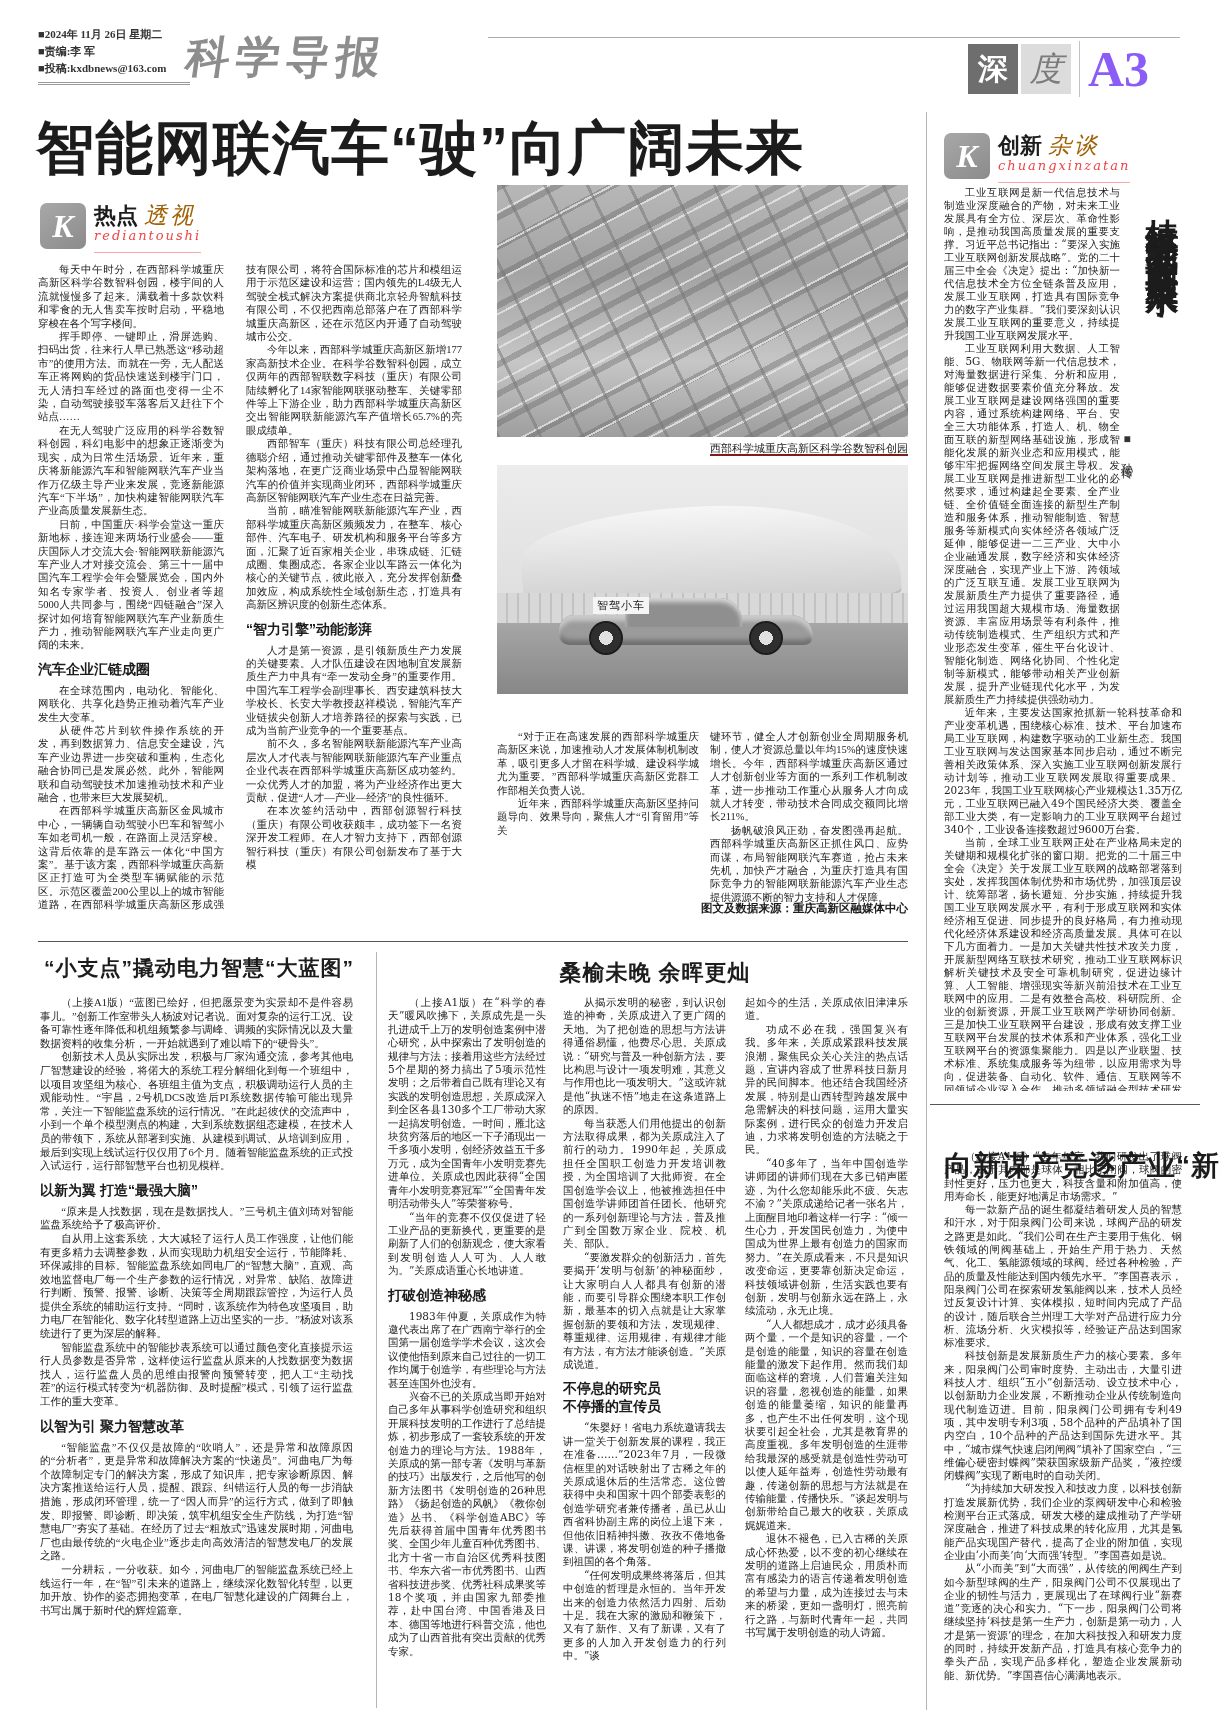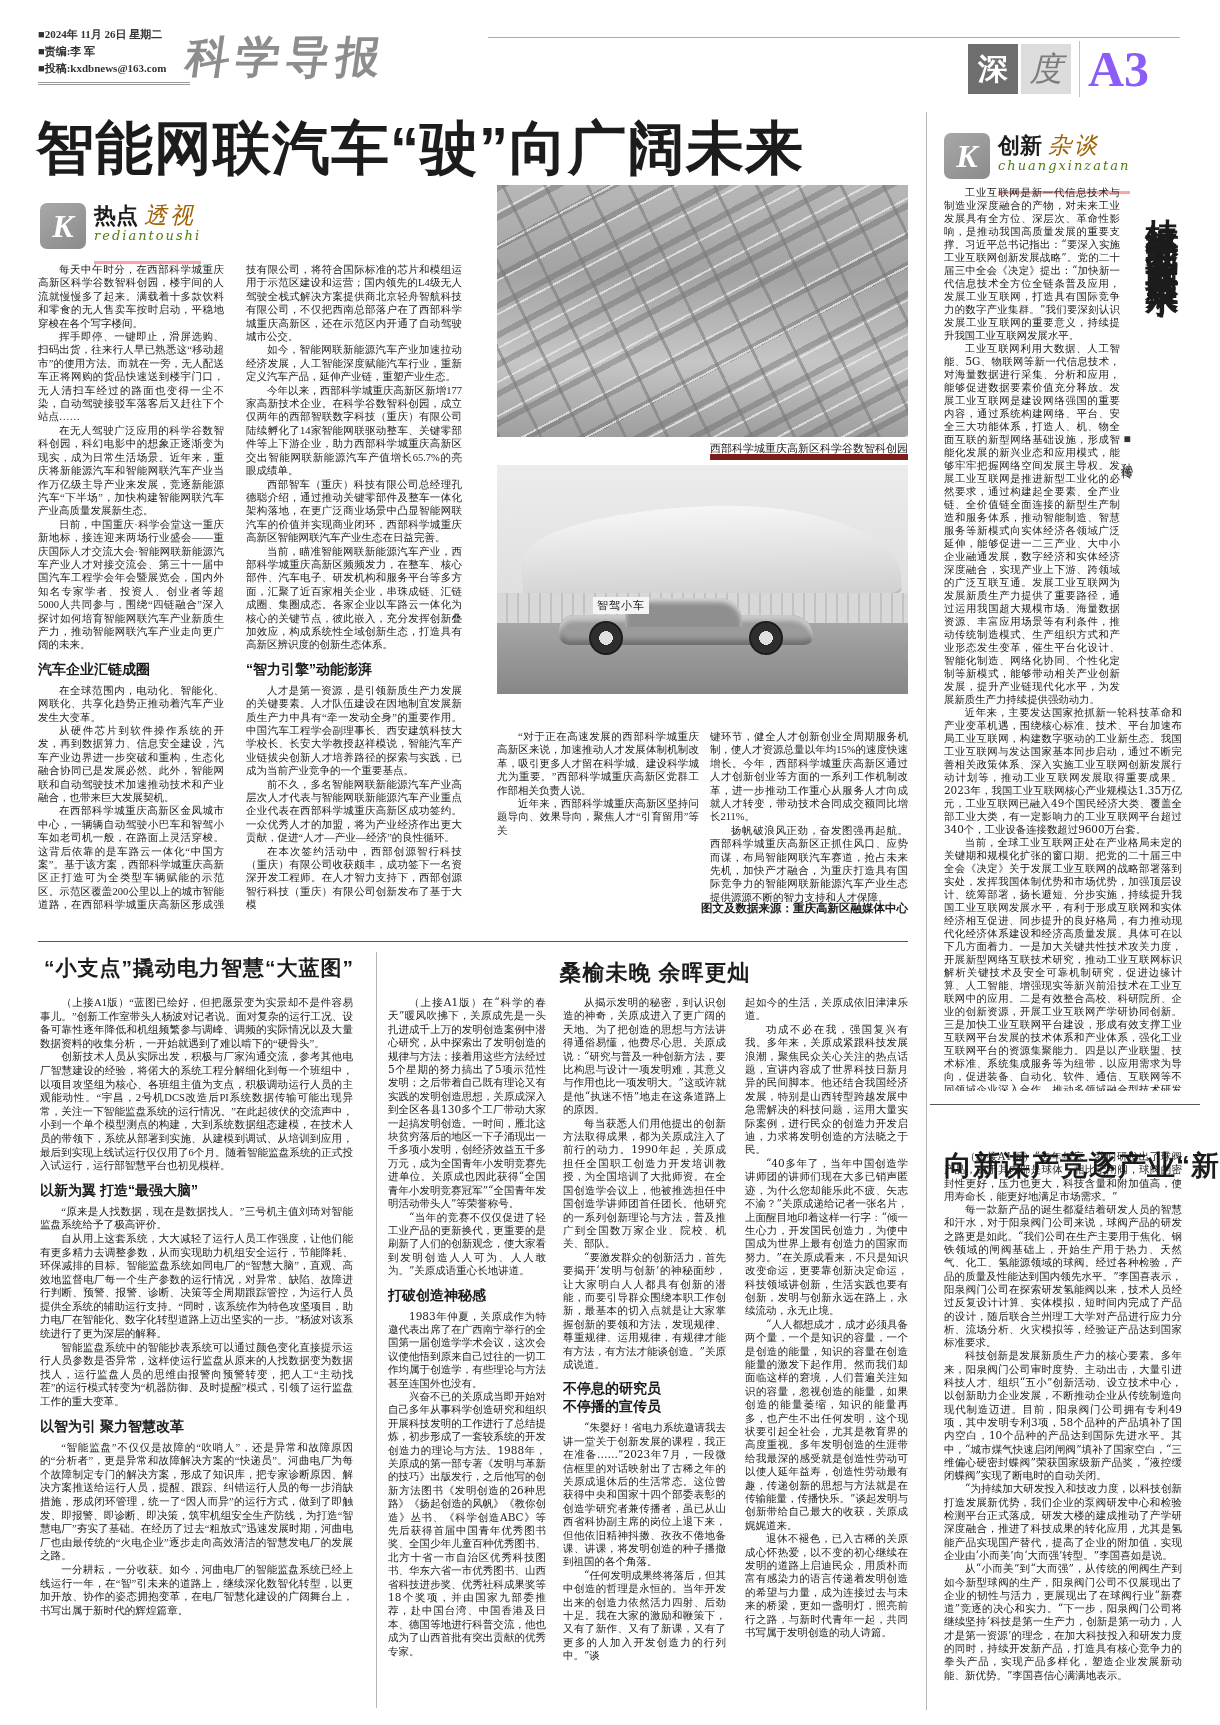--- a/index.html
+++ b/index.html
@@ -19,25 +19,25 @@
   .vline{width:1px;height:56px;background:#c2c2c2;margin:0 8px;}
   .pageno{font-family:"Liberation Serif",serif;font-weight:bold;font-size:50px;color:#8b5cf6;}
   
   .main-headline{left:36px;top:110px;width:810px;font-size:58px;font-weight:bold;
                  font-family:"Liberation Sans",sans-serif;letter-spacing:1px;white-space:nowrap;}
   
   .kicker{display:flex;align-items:flex-start;}
   .ktile{width:46px;height:46px;border-radius:7px;background:linear-gradient(145deg,#a8a8a8,#8b8b8b);
          color:#fff;display:flex;align-items:center;justify-content:center;
          font-family:"Liberation Serif",serif;font-size:32px;font-weight:bold;font-style:italic;}
-  .klabels{margin-left:8px;border-bottom:3px solid #fca5a5;padding-bottom:17px;}
+  .klabels{margin-left:8px;border-bottom:1px solid #fca5a5;padding-bottom:8px;}
   .klabel-row{display:flex;align-items:baseline;line-height:24px;}
   .kbold{font-size:22px;font-weight:bold;font-family:"Liberation Sans",sans-serif;}
   .kscript{font-size:23px;font-family:"DejaVu Serif",serif;font-style:italic;color:#a16207;margin-left:6px;letter-spacing:3px;}
-  .kpinyin{font-family:"DejaVu Serif",serif;font-style:italic;font-size:13px;color:#4d7c0f;letter-spacing:2px;line-height:16px;}
+  .kpinyin{font-family:"DejaVu Serif",serif;font-style:italic;font-size:13px;color:#ef4444;letter-spacing:2px;line-height:16px;}
   
   .coltext{font-size:10.5px;line-height:13.4px;text-align:justify;overflow:hidden;}
   .coltext .para{text-indent:2em;margin:0;}
   .coltext .cont{text-indent:0;}
   .coltext .colhead{font-family:"Liberation Sans",sans-serif;font-weight:bold;font-size:14px;
                     text-indent:0;margin:8px 0 6px 0;text-align:left;white-space:pre-line;line-height:18px;}
   .kai{font-family:"DejaVu Serif",serif;}
   
   .photo{overflow:hidden;background:#cfcfcf;}
   .photo1{background:
@@ -57,21 +57,21 @@
            background:linear-gradient(180deg,#a6a6a6,#878787);}
   .car{position:absolute;left:15%;bottom:17%;width:62%;height:24%;}
   .car-body{position:absolute;left:0;bottom:10px;width:100%;height:55%;background:#9b9b9b;
            border-radius:18px 26px 10px 12px;box-shadow:inset 0 6px 4px #c9c9c9,inset 0 -5px 5px #6f6f6f;}
   .car-cabin{position:absolute;left:26%;bottom:52%;width:46%;height:52%;background:#8f8f8f;
            border-radius:18px 22px 0 0;box-shadow:inset 0 4px 5px #d7d7d7;}
   .wheel{position:absolute;bottom:0;width:34px;height:34px;background:radial-gradient(circle at 50% 50%,#e0e0e0 0 28%,#2e2e2e 29% 62%,#1b1b1b 63% 100%);border-radius:50%;}
   .w1{left:12%;} .w2{right:12%;}
   .car-label{position:absolute;background:#f5f5f5;color:#222;font-size:11px;padding:1px 4px;letter-spacing:1px;}
   .caption{font-size:11px;color:#222;}
-  .caption span{border-bottom:6px solid #7f1d1d;padding-bottom:0;}
+  .caption span{border-bottom:2px solid #7f1d1d;padding-bottom:0;}
   .credit{font-size:11.5px;font-weight:bold;text-align:right;}
   
   .hrule{background:#555;height:1px;}
   .vrule{background:#b5b5b5;width:1px;}
   
   .bheadline{font-family:"Liberation Sans",sans-serif;font-weight:bold;font-size:21px;
              letter-spacing:1px;white-space:nowrap;}
   
   .side-text{font-size:10.4px;line-height:13px;text-align:justify;overflow:hidden;}
   .side-text .para{text-indent:2em;}
@@ -116,21 +116,20 @@
     <div class="para">挥手即停、一键即止，滑屏选购、扫码出货，往来行人早已熟悉这“移动超市”的使用方法。而就在一旁，无人配送车正将网购的货品快速送到楼宇门口，无人清扫车经过的路面也变得一尘不染，自动驾驶接驳车落客后又赶往下个站点……</div>
     <div class="para">在无人驾驶广泛应用的科学谷数智科创园，科幻电影中的想象正逐渐变为现实，成为日常生活场景。近年来，重庆将新能源汽车和智能网联汽车产业当作万亿级主导产业来发展，竞逐新能源汽车“下半场”，加快构建智能网联汽车产业高质量发展新生态。</div>
     <div class="para">日前，中国重庆·科学会堂这一重庆新地标，接连迎来两场行业盛会——重庆国际人才交流大会·智能网联新能源汽车产业人才对接交流会、第三十一届中国汽车工程学会年会暨展览会，国内外知名专家学者、投资人、创业者等超5000人共同参与，围绕“四链融合”深入探讨如何培育智能网联汽车产业新质生产力，推动智能网联汽车产业走向更广阔的未来。</div>
     <div class="colhead">汽车企业汇链成圈</div>
     <div class="para">在全球范围内，电动化、智能化、网联化、共享化趋势正推动着汽车产业发生大变革。</div>
     <div class="para">从硬件芯片到软件操作系统的开发，再到数据算力、信息安全建设，汽车产业边界进一步突破和重构，生态化融合协同已是发展必然。此外，智能网联和自动驾驶技术加速推动技术和产业融合，也带来巨大发展契机。</div>
     <div class="para">在西部科学城重庆高新区金凤城市中心，一辆辆自动驾驶小巴车和智驾小车如老司机一般，在路面上灵活穿梭。这背后依靠的是车路云一体化“中国方案”。基于该方案，西部科学城重庆高新区正打造可为全类型车辆赋能的示范区。示范区覆盖200公里以上的城市智能道路，在西部科学城重庆高新区形成强大的产业集群效应，吸引更多企业入驻，促进共同发展。</div>
   </div>
 <div class="abs coltext" style="left:246px;top:263px;width:216px;height:652px;">
     <div class="para cont">技有限公司，将符合国际标准的芯片和模组运用于示范区建设和运营；国内领先的L4级无人驾驶全栈式解决方案提供商北京轻舟智航科技有限公司，不仅把西南总部落户在了西部科学城重庆高新区，还在示范区内开通了自动驾驶城市公交。</div>
-    <div class="para">如今，智能网联新能源汽车产业加速拉动经济发展，人工智能深度赋能汽车行业，重新定义汽车产品，延伸产业链，重塑产业生态。</div>
     <div class="para">今年以来，西部科学城重庆高新区新增177家高新技术企业。在科学谷数智科创园，成立仅两年的西部智联数字科技（重庆）有限公司陆续孵化了14家智能网联驱动整车、关键零部件等上下游企业，助力西部科学城重庆高新区交出智能网联新能源汽车产值增长65.7%的亮眼成绩单。</div>
     <div class="para">西部智车（重庆）科技有限公司总经理孔德聪介绍，通过推动关键零部件及整车一体化架构落地，在更广泛商业场景中凸显智能网联汽车的价值并实现商业闭环，西部科学城重庆高新区智能网联汽车产业生态在日益完善。</div>
     <div class="para">当前，瞄准智能网联新能源汽车产业，西部科学城重庆高新区频频发力，在整车、核心部件、汽车电子、研发机构和服务平台等多方面，汇聚了近百家相关企业，串珠成链、汇链成圈、集圈成态。各家企业以车路云一体化为核心的关键节点，彼此嵌入，充分发挥创新叠加效应，构成系统性全域创新生态，打造具有高新区辨识度的创新生态体系。</div>
     <div class="colhead">“智力引擎”动能澎湃</div>
     <div class="para">人才是第一资源，是引领新质生产力发展的关键要素。人才队伍建设在因地制宜发展新质生产力中具有“牵一发动全身”的重要作用。中国汽车工程学会副理事长、西安建筑科技大学校长、长安大学教授赵祥模说，智能汽车产业链拔尖创新人才培养路径的探索与实践，已成为当前产业竞争的一个重要基点。</div>
     <div class="para">前不久，多名智能网联新能源汽车产业高层次人才代表与智能网联新能源汽车产业重点企业代表在西部科学城重庆高新区成功签约。一众优秀人才的加盟，将为产业经济作出更大贡献，促进“人才—产业—经济”的良性循环。</div>
     <div class="para">在本次签约活动中，西部创源智行科技（重庆）有限公司收获颇丰，成功签下一名资深开发工程师。在人才智力支持下，西部创源智行科技（重庆）有限公司创新发布了基于大模</div>
   </div>
 
 <div class="abs photo photo1" style="left:497px;top:185px;width:411px;height:252px;"></div>

